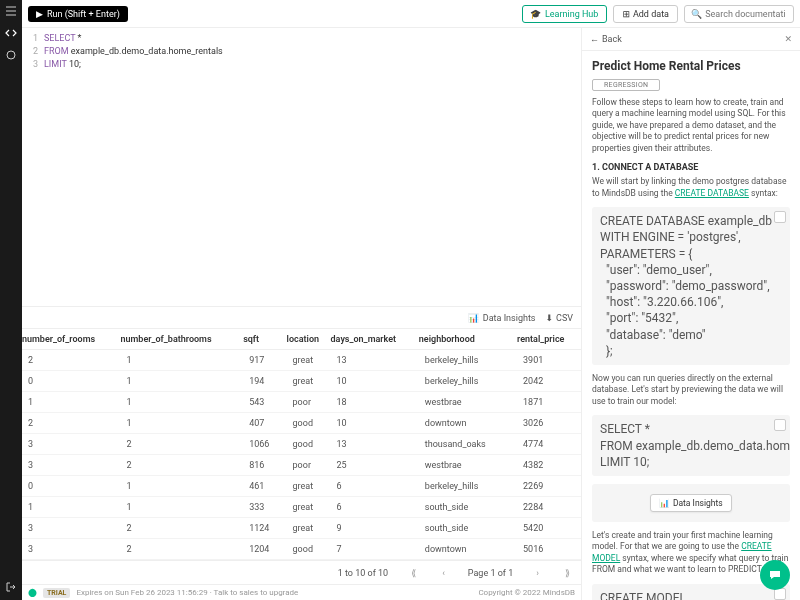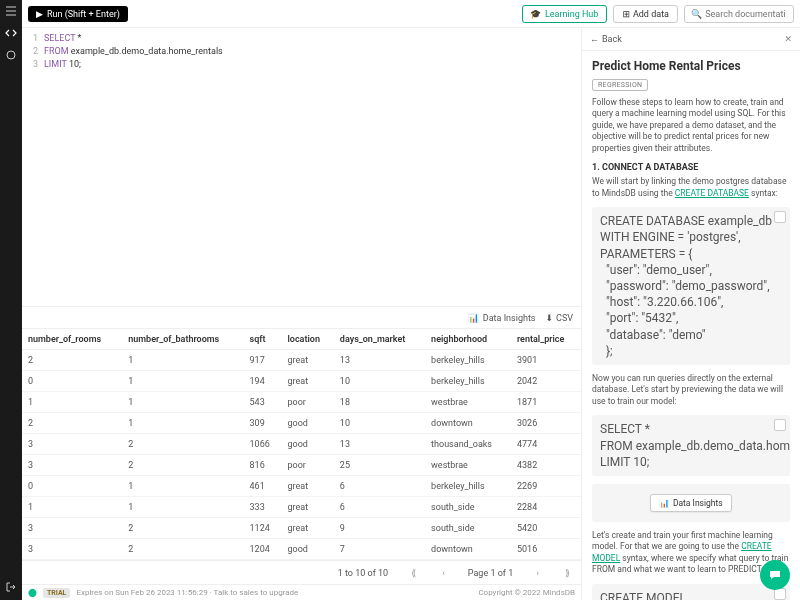--- a/index.html
+++ b/index.html
@@ -21,35 +21,35 @@
 .gutter{width:22px;text-align:right;color:#aaa;padding-right:6px}
 .gutter div{height:13px;line-height:13px}
 .codetext{flex:1}
 .codetext div{height:13px;line-height:13px;white-space:pre}
 .kw{color:#8959a8}
 .codespace{flex:1}
 .results-hdr{height:22px;border-top:1px solid #eee;display:flex;justify-content:flex-end;align-items:center;padding:0 8px;gap:10px;font-size:9px;color:#555}
 .results-hdr span{cursor:pointer;display:flex;align-items:center;gap:3px}
 .table-wrap{border-top:1px solid #eee;overflow:auto}
 table{width:100%;border-collapse:collapse;font-size:9px}
-th{text-align:left;padding:5px 6px;font-weight:600;color:#333;border-bottom:1px solid #eee}
+th{text-align:left;padding:5px 0;font-weight:600;color:#333;border-bottom:1px solid #eee}
 td{padding:5px 6px;border-bottom:1px solid #f3f3f3;color:#555}
 .pager{height:24px;display:flex;justify-content:flex-end;align-items:center;gap:20px;padding:0 8px;font-size:9px;color:#555;border-top:1px solid #eee}
 .pager .pg{cursor:pointer;padding:0 3px;color:#999}
 .footer{height:16px;border-top:1px solid #eee;font-size:8px;color:#999;display:flex;align-items:center;padding:0 6px;gap:6px}
 .trial{background:#e5e5e5;color:#8a6d1f;font-weight:700;font-size:7px;padding:1px 4px;border-radius:2px}
 .panel{width:218px;display:flex;flex-direction:column;background:#fff;overflow-y:auto;overflow-x:hidden;font-size:9px}
 .panel::-webkit-scrollbar{width:4px}
 .panel::-webkit-scrollbar-thumb{background:#ddd}
 .phdr{display:flex;align-items:center;padding:6px 8px;border-bottom:1px solid #eee;font-size:9px;color:#555}
 .phdr .back{cursor:pointer;display:flex;align-items:center;gap:3px}
 .phdr .x{margin-left:auto;cursor:pointer;color:#888}
 .pbody{padding:8px 10px}
 .ptitle{font-size:12px;font-weight:700;margin-bottom:6px}
-.tag{display:inline-block;border:1px solid #bbb;color:#777;font-size:7px;padding:1px 5px;border-radius:2px;margin-bottom:6px;letter-spacing:.3px}
+.tag{display:inline-block;border:1px solid #bbb;color:#777;font-size:7px;padding:1px 11px;border-radius:2px;margin-bottom:6px;letter-spacing:.3px}
 .ptext{font-size:8.5px;color:#555;line-height:1.35;margin-bottom:8px}
 .psec{font-size:9px;font-weight:700;margin:6px 0 4px}
 .plink{color:#00a67d;text-decoration:underline;cursor:pointer}
 .cbox{background:#f5f5f5;border-radius:3px;padding:6px 8px;font-family:Menlo,Consolas,monospace;font-size:12px;color:#555;position:relative;margin-bottom:8px;white-space:pre;line-height:1.35;overflow-x:hidden}
 .copy{position:absolute;top:4px;right:4px;width:12px;height:12px;border:1px solid #ccc;border-radius:2px;cursor:pointer;background:#fff}
 .di-box{background:#f5f5f5;border-radius:3px;padding:10px;display:flex;justify-content:center;margin-bottom:8px}
 .di-btn{background:#fff;border:1px solid #ccc;border-radius:3px;padding:3px 8px;font-size:8.5px;cursor:pointer;display:flex;gap:3px;align-items:center;box-shadow:0 1px 2px rgba(0,0,0,.06)}
 .chat{position:fixed;right:10px;bottom:10px;width:30px;height:30px;background:#00c08b;border-radius:50%;display:flex;align-items:center;justify-content:center;color:#fff;cursor:pointer}
 svg{display:block}
 </style>
@@ -163,21 +163,21 @@
                 <td>1</td>
                 <td>543</td>
                 <td>poor</td>
                 <td>18</td>
                 <td>westbrae</td>
                 <td>1871</td>
               </tr>
               <tr>
                 <td>2</td>
                 <td>1</td>
-                <td>309</td>
+                <td>407</td>
                 <td>good</td>
                 <td>10</td>
                 <td>downtown</td>
                 <td>3026</td>
               </tr>
               <tr>
                 <td>3</td>
                 <td>2</td>
                 <td>1066</td>
                 <td>good</td>

